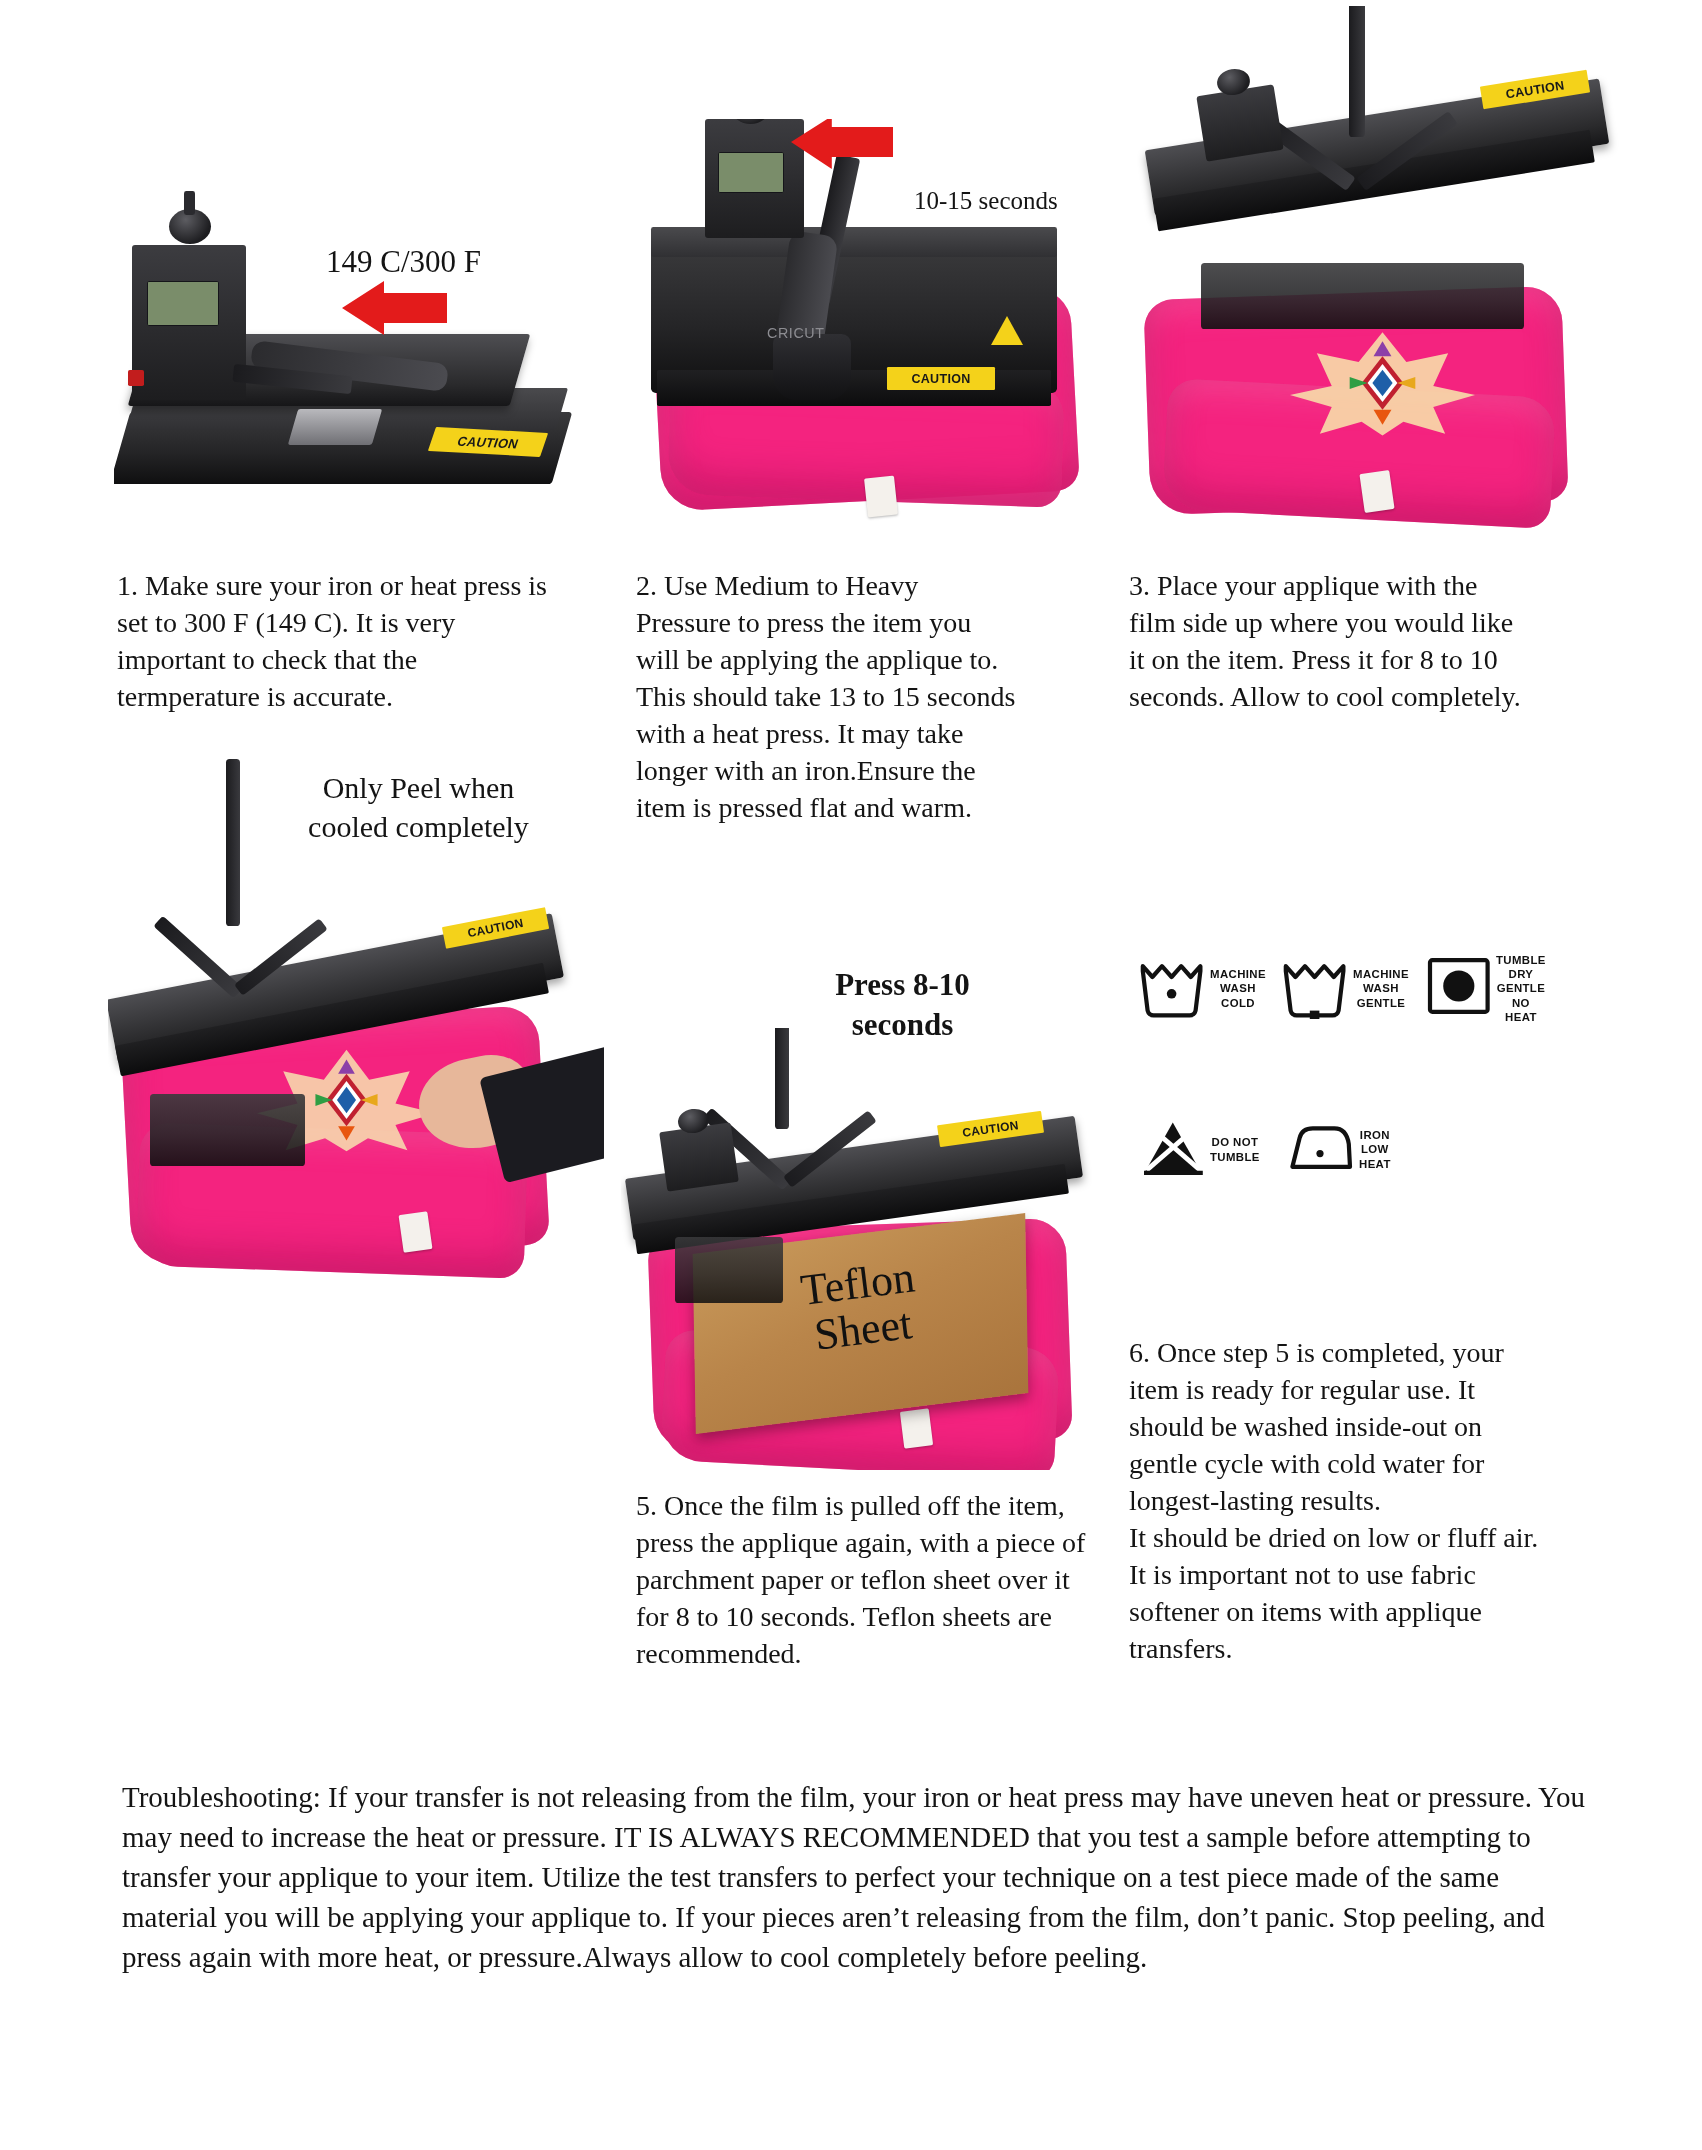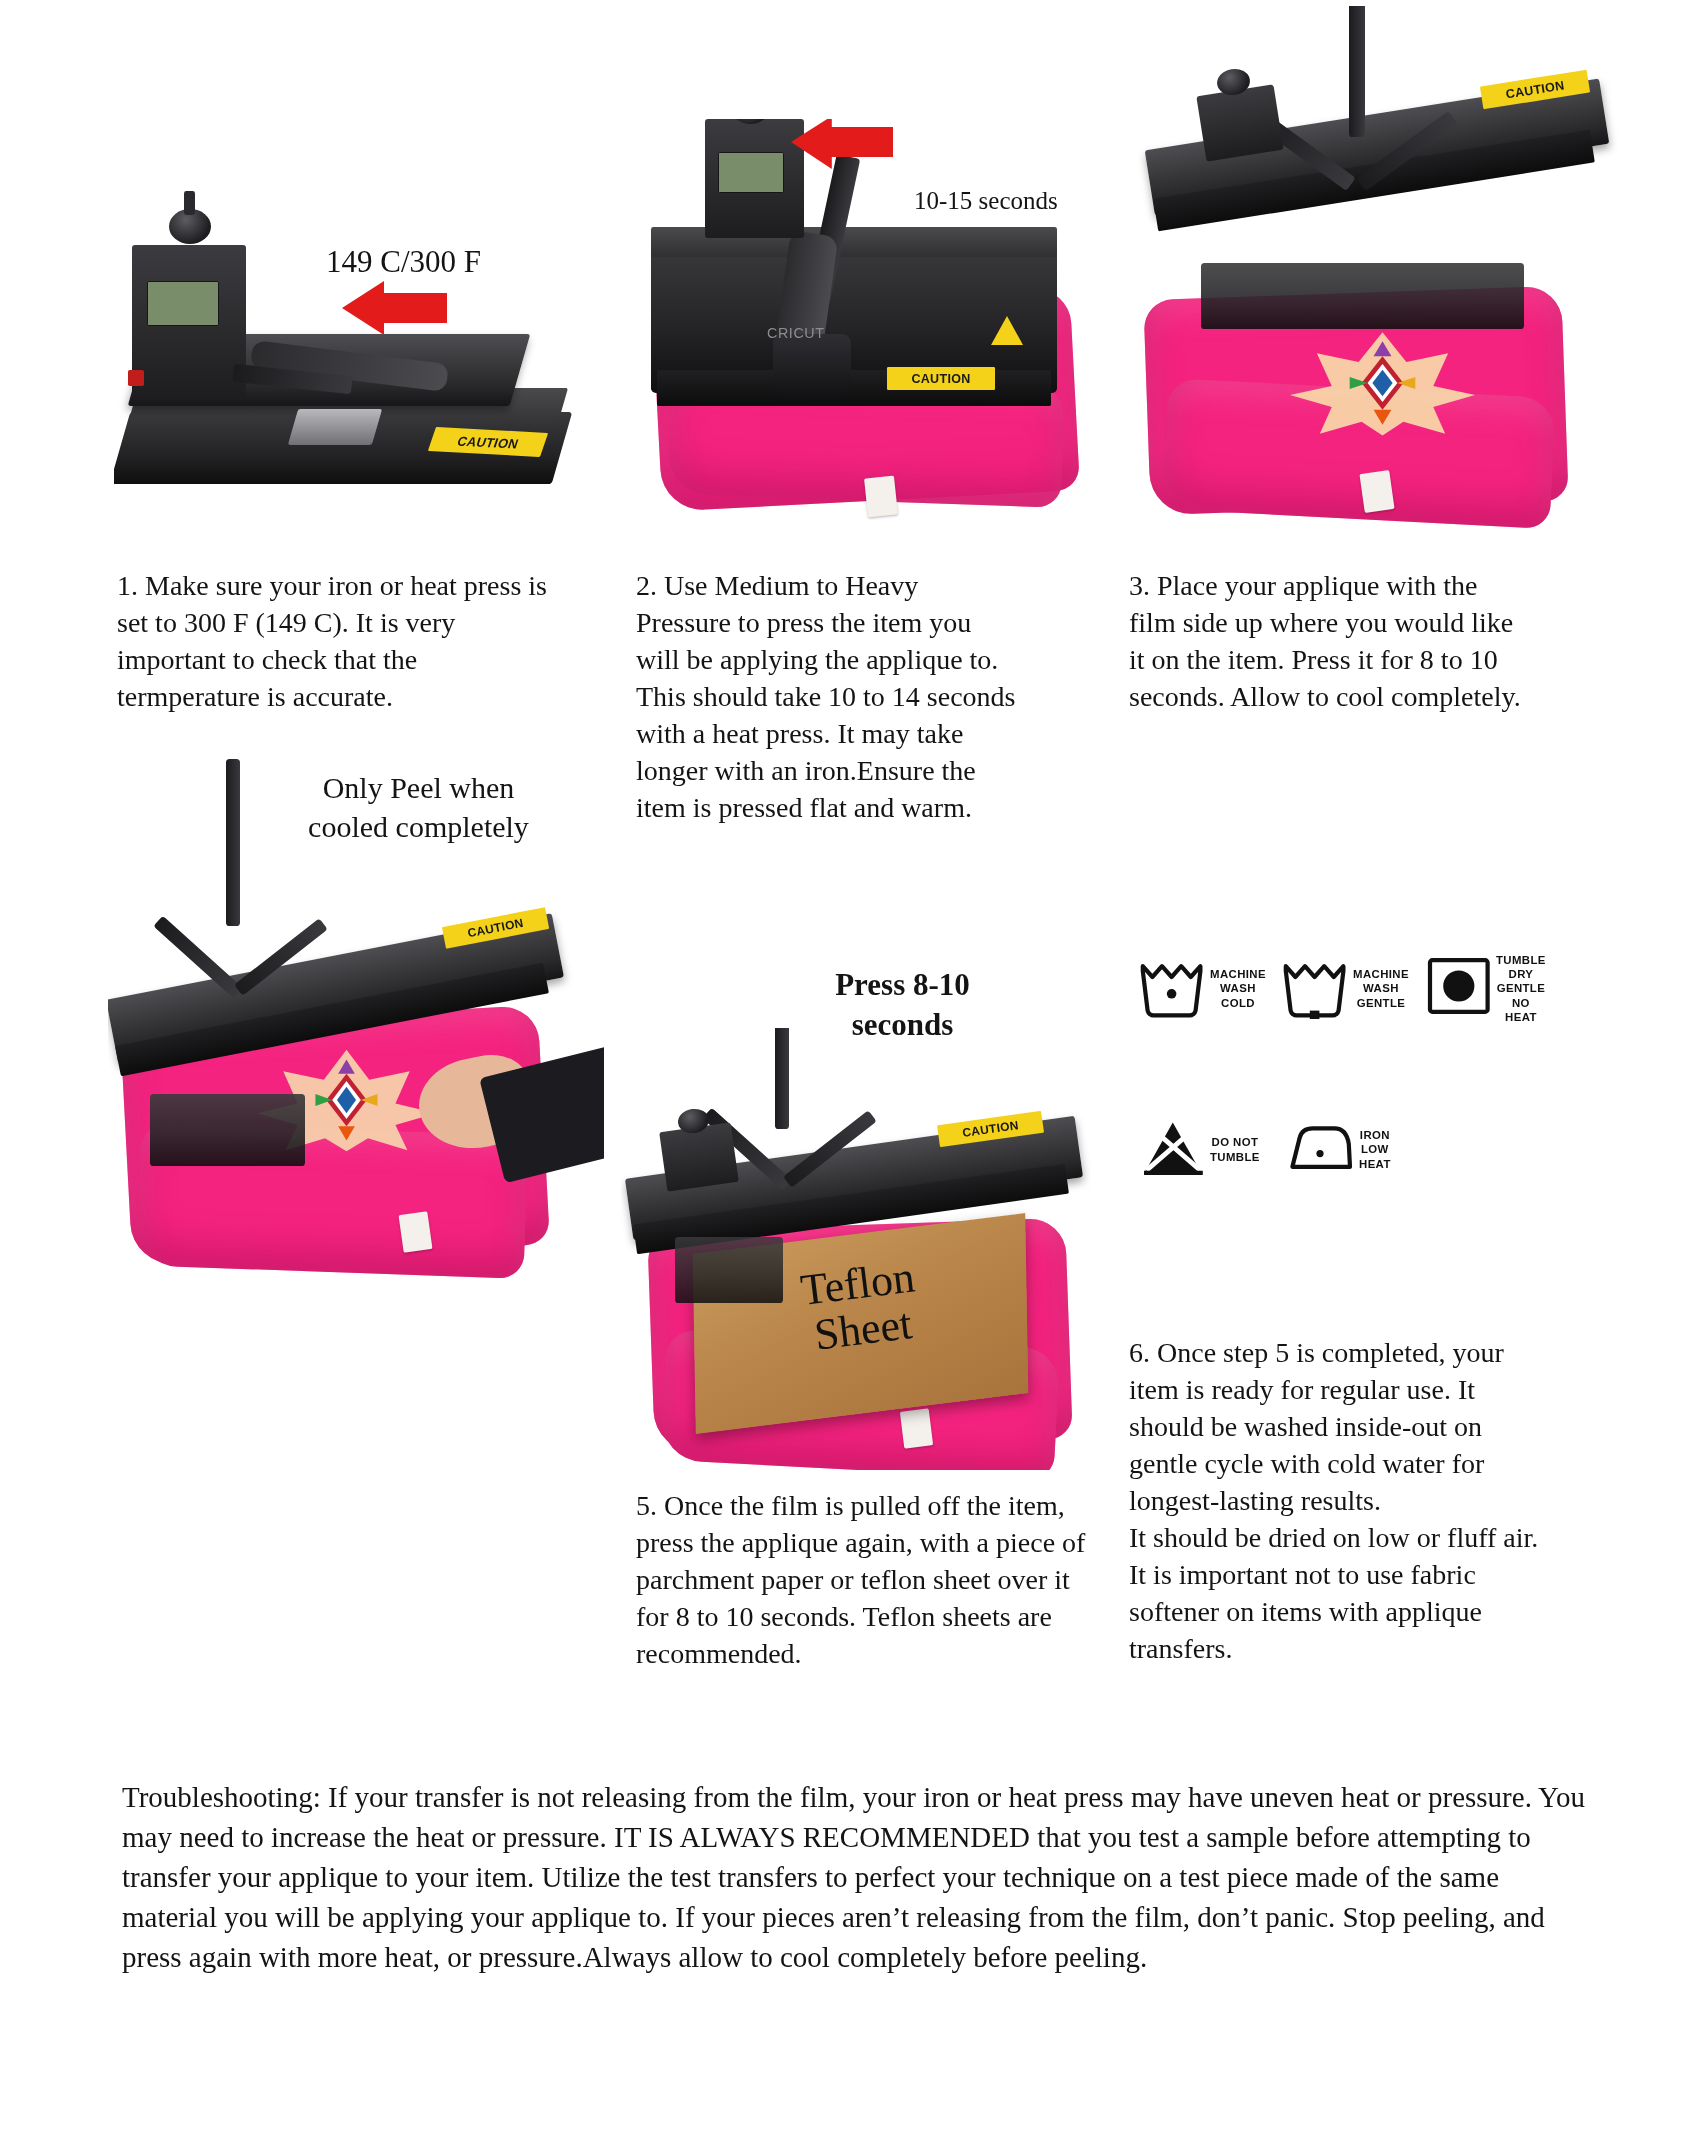--- a/index.html
+++ b/index.html
@@ -323,21 +323,21 @@
       <div class="control-box" style="left:90px; top:84px; width:78px; height:66px; transform:rotate(-9deg);"></div>
       <div class="knob" style="left:106px; top:63px; width:33px; height:26px; transform:rotate(-9deg);"></div>
 
       <div class="caution" style="left:370px; top:72px; width:108px; height:23px; font-size:12.5px; transform:rotate(-9deg);">CAUTION</div>
 
       <div class="base-slab" style="left:90px; top:257px; width:323px; height:66px; opacity:.9;"></div>
     </div>
   </div>
 
   <div class="caption" style="left:117px; top:568px; width:430px;">1. Make sure your iron or heat press is set to 300 F (149 C). It is very important to check that the termperature is accurate.</div>
-  <div class="caption" style="left:636px; top:568px; width:382px;">2. Use Medium to Heavy Pressure to press the item you will be applying the applique to. This should take 10 to 14 seconds with a heat press. It may take longer with an iron.Ensure the item is pressed flat and warm.</div>
+  <div class="caption" style="left:636px; top:568px; width:382px;">2. Use Medium to Heavy Pressure to press the item you will be applying the applique to. This should take 13 to 15 seconds with a heat press. It may take longer with an iron.Ensure the item is pressed flat and warm.</div>
   <div class="caption" style="left:1129px; top:568px; width:394px;">3. Place your applique with the film side up where you would like it on the item. Press it for 8 to 10 seconds. Allow to cool completely.</div>
 
   <div class="annot" style="left:278px; top:768px; width:281px; text-align:center; font-size:30px;">Only Peel when
 cooled completely</div>
 
   <div class="photo" style="left:108px; top:759px; width:496px; height:556px;">
 
     <div class="shirt soft" style="left:18px; top:257px; width:418px; height:239px; transform:rotate(-3deg);"></div>
     <div class="shirt soft" style="left:30px; top:370px; width:388px; height:143px; transform:rotate(2deg);"></div>
     <div class="tag" style="left:293px; top:454px; width:29px; height:38px; transform:rotate(-8deg);"></div>

